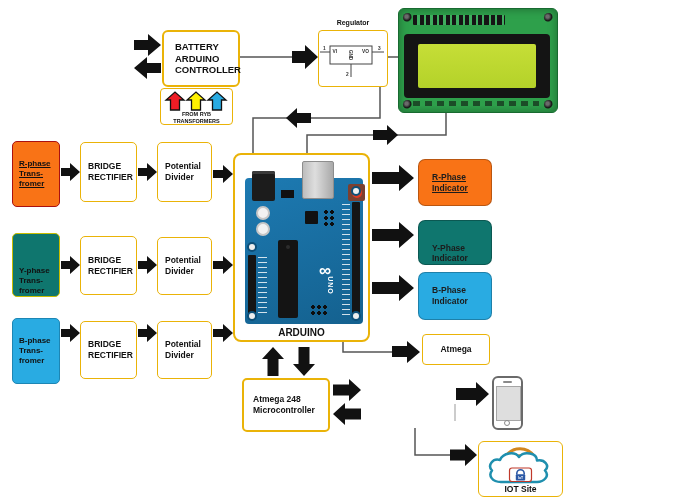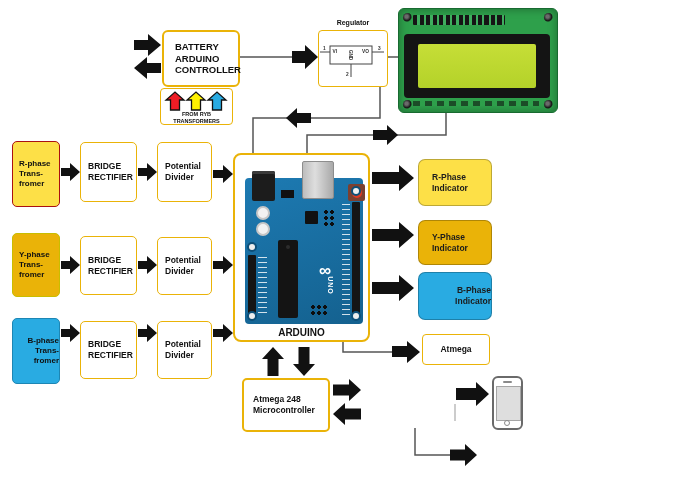--- a/index.html
+++ b/index.html
@@ -10,23 +10,23 @@
   .abs{position:absolute;}
   .box{
     position:absolute;background:#fff;border:2px solid #eab308;border-radius:6px;
     font-weight:bold;box-sizing:border-box;
   }
   .thin{border-width:1.5px;border-radius:5px;}
   .vcenter{display:flex;flex-direction:column;justify-content:center;}
   .hcenter{align-items:center;text-align:center;}
   .line{line-height:1.25;}
   
-  .red-bg{background:#fde047;border-color:#a11;}
-  .yellow-bg{background:#eab308;border-color:#c9bd00;}
-  .blue-bg{background:#29abe2;border-color:#1d86b4;text-align:right;}
+  .red-bg{background:#f97316;border-color:#a11;text-decoration:underline;}
+  .yellow-bg{background:#0f766e;border-color:#c9bd00;justify-content:flex-end;}
+  .blue-bg{background:#29abe2;border-color:#1d86b4;}
   .ind{border:1px solid rgba(0,0,0,.25);border-radius:7px;color:#1c1c1c;}
   
   #wires{position:absolute;left:0;top:0;width:680px;height:500px;z-index:5;pointer-events:none;}
   .boxes{position:absolute;left:0;top:0;width:680px;height:500px;z-index:2;}
   
   .lcd{position:absolute;left:398px;top:8px;width:160px;height:105px;background:#2ea04b;
        border:1px solid #186a30;border-radius:6px;box-sizing:border-box;overflow:hidden;
        box-shadow:inset 0 0 8px rgba(0,0,0,.35);}
   .lcd-pins{position:absolute;left:14px;top:6px;width:92px;height:10px;
        background:repeating-linear-gradient(90deg,#151515 0 4px,#3fae5f 4px 6.5px);border-radius:1px;}
@@ -203,20 +203,33 @@
       <div class="line">Microcontroller</div>
     </div>
 
 
     <div class="phone">
       <div class="phone-speaker"></div>
       <div class="phone-screen"></div>
       <div class="phone-home"></div>
     </div>
 
+    <div class="box thin" style="left:478px;top:441px;width:85px;height:56px;border-radius:6px;">
+      <svg width="81" height="42" viewBox="0 0 81 42" style="display:block;margin:0 auto;">
+        <path d="M26,14 A17,17 0 0 1 54,14" fill="none" stroke="#d2861f" stroke-width="3" stroke-linecap="round"></path>
+        <path d="M31,18.5 A11,11 0 0 1 49,18.5" fill="none" stroke="#d2861f" stroke-width="3" stroke-linecap="round"></path>
+        <path d="M36,23 A6,6 0 0 1 44,23" fill="none" stroke="#d2861f" stroke-width="3" stroke-linecap="round"></path>
+        <path d="M21,40 C12,40 8,33.5 12,28.5 C7,23 13,16 20,18 C23,10.5 35,9 39,15 C44,8.5 57,11 57,18.5 C65,17 70,24 65,28.5 C70,34 64,40 57,40 Z" fill="#ffffff" stroke="#1f8fae" stroke-width="2.5" stroke-linejoin="round"></path>
+        <rect x="29.5" y="26" width="22" height="13.5" rx="2.5" fill="#fdfdfd" stroke="#c0392b" stroke-width="1.2"></rect>
+        <path d="M36.8,32.5 v-1 a3.7,3.7 0 0 1 7.4,0 v1" fill="none" stroke="#2a57a5" stroke-width="1.6"></path>
+        <rect x="35.8" y="32.2" width="9.4" height="6.2" rx="1" fill="#2a57a5"></rect>
+        <text x="40.5" y="36.8" font-size="3.4" fill="#ffffff" text-anchor="middle" font-weight="bold">IoT</text>
+      </svg>
+      <div class="fs85" style="text-align:center;font-weight:bold;margin-top:0;">IOT Site</div>
+    </div>
 
   </div>
 
   <svg id="wires" viewBox="0 0 680 500">
     <g stroke="#555" stroke-width="1.5" fill="none">
       <line x1="240" y1="57" x2="292" y2="57"></line>
       <line x1="388" y1="57" x2="398" y2="57"></line>
       <polyline points="380,87 380,118 253,118 253,153"></polyline>
       <polyline points="307,153 307,135 446,135 446,113"></polyline>
       <polyline points="343,342 343,352 392,352"></polyline>

